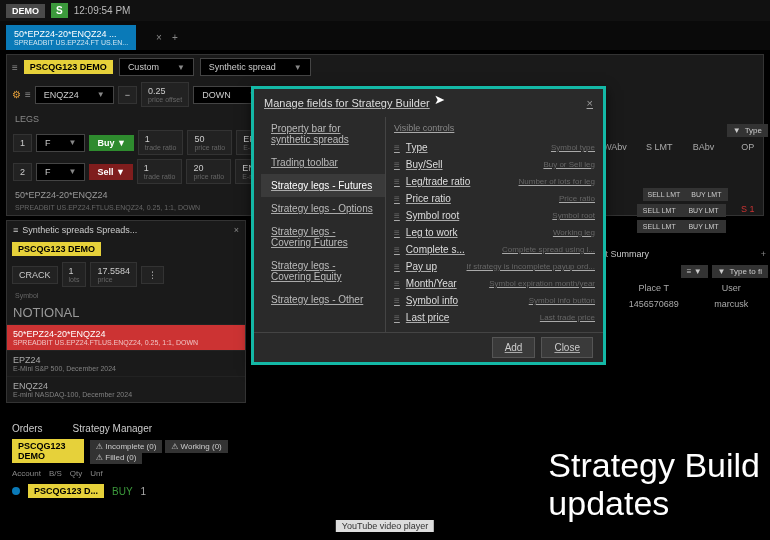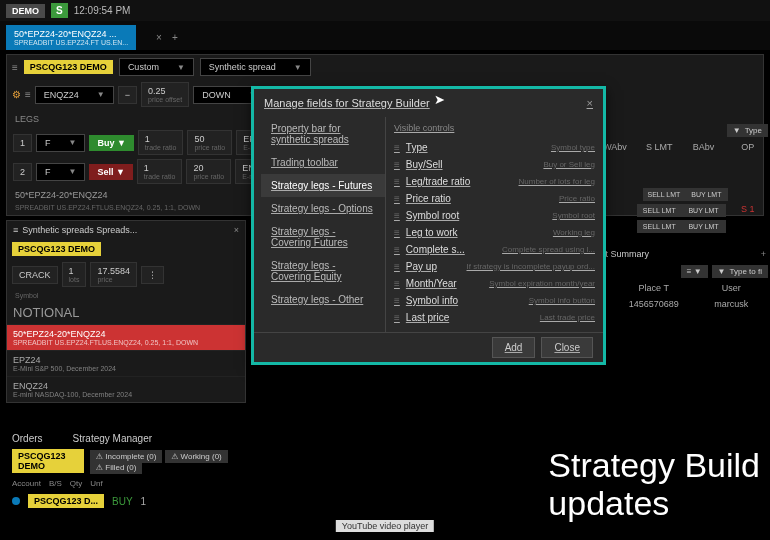--- a/index.html
+++ b/index.html
@@ -172,21 +172,21 @@
      <div class="instr-name">EPZ24</div>
             <div class="instr-sub">E-Mini S&amp;P 500, December 2024</div>
           </div>
           <div class="instr-row ">
      <div class="instr-name">ENQZ24</div>
             <div class="instr-sub">E-mini NASDAQ-100, December 2024</div>
           </div>
         </div>
     </div>
 
-    <div style="margin-top:24px">
+    <div style="margin-top:14px">
       <div class="orders-head">
         <span>Orders</span>
         <span>Strategy Manager</span>
       </div>
       <div class="filter-row">
         <span class="yellow-badge">PSCQG123 DEMO</span>
         <span id="filters"><span class="filter-tag">⚠ Incomplete (0)</span> <span class="filter-tag">⚠ Working (0)</span> <span class="filter-tag">⚠ Filled (0)</span></span>
       </div>
       <div class="grid-head" id="order-cols">
           <span>Account</span>

